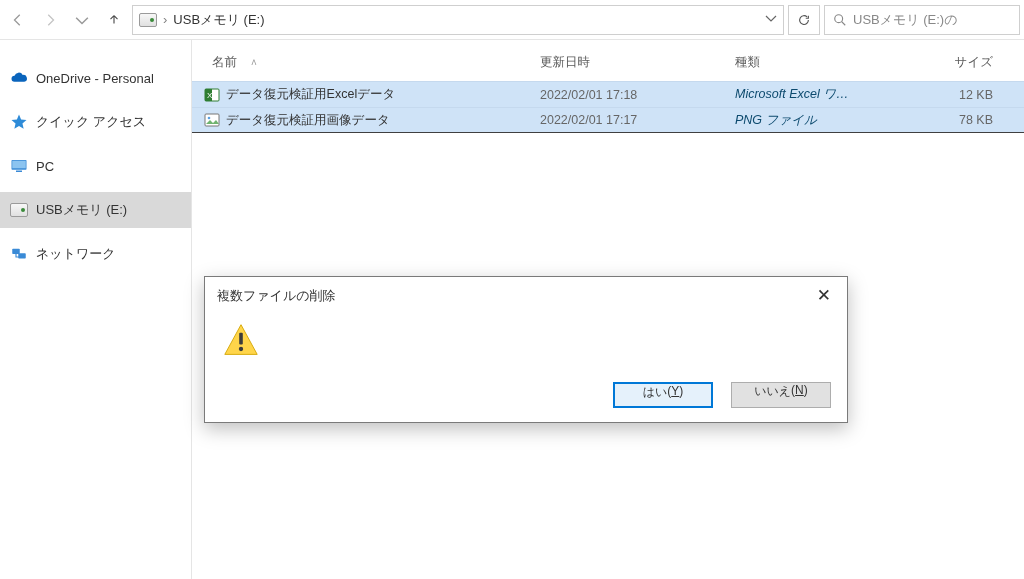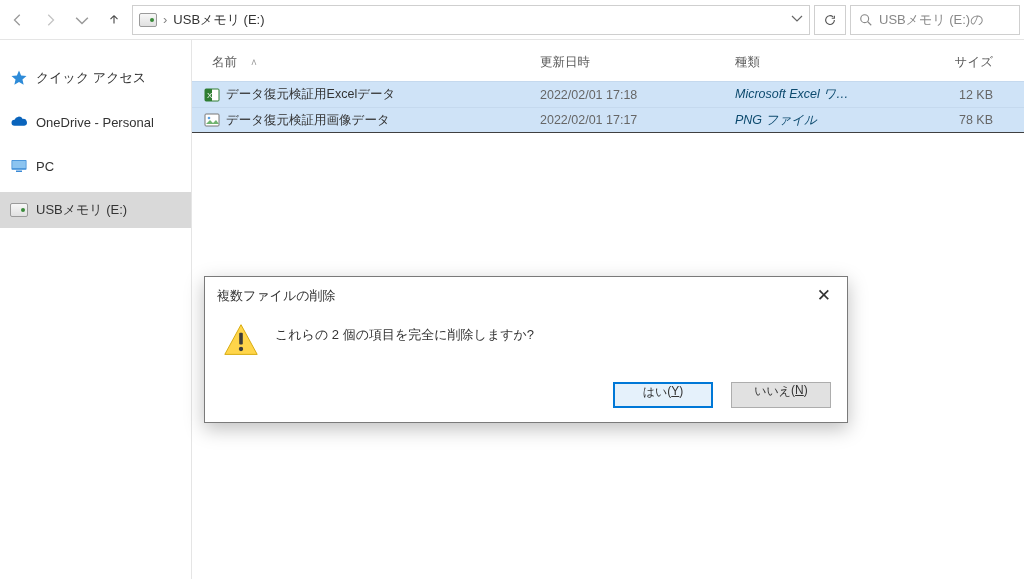--- a/index.html
+++ b/index.html
@@ -56,21 +56,21 @@
     .crumb-sep { color: #808080; }
     .addr-actions { margin-left: auto; display: flex; gap: 8px; color: #606060; }
     .addr-actions span { cursor: default; }
     .refresh-btn {
       width: 32px; height: 30px;
       border: 1px solid #cfcfcf;
       display: flex; align-items: center; justify-content: center;
       color: #666; cursor: default;
     }
     .search-box {
-      width: 170px; height: 30px;
+      width: 196px; height: 30px;
       border: 1px solid #cfcfcf;
       display: flex; align-items: center;
       padding: 0 8px; gap: 6px;
       color: #888;
     }
 
     
     .body { display: flex; height: calc(100% - 40px); }
 
     
@@ -225,41 +225,49 @@
       </svg>
     <span>USBメモリ (E:)の</span>
   </div>
 </div>
 
 <div class="body">
 
   <div class="sidebar">
     <div class="side-item">
       <svg class="side-icon" viewBox="0 0 24 24">
+          <path d="M6 17 A4 4 0 0 1 6 9 A6 6 0 0 1 17 8 A4 4 0 0 1 19 17 Z" fill="#0a64bc"></path>
+        </svg>
+      <span>OneDrive - Personal</span>
+    </div>
+    <div class="side-item">
+      <svg class="side-icon" viewBox="0 0 24 24">
           <path d="M12 2 L14.8 8.6 L22 9.3 L16.6 14 L18.2 21 L12 17.3 L5.8 21 L7.4 14 L2 9.3 L9.2 8.6 Z" fill="#2e8bd8"></path>
         </svg>
       <span>クイック アクセス</span>
-    </div>
-    <div class="side-item">
-      <svg class="side-icon" viewBox="0 0 24 24">
-          <path d="M6 17 A4 4 0 0 1 6 9 A6 6 0 0 1 17 8 A4 4 0 0 1 19 17 Z" fill="#0a64bc"></path>
-        </svg>
-      <span>OneDrive - Personal</span>
     </div>
     <div class="side-item">
       <svg class="side-icon" viewBox="0 0 24 24">
           <rect x="2" y="4" width="20" height="13" rx="1" fill="#3a8ad6"></rect>
           <rect x="3" y="5" width="18" height="10" fill="#8cc4f0"></rect>
           <rect x="8" y="18" width="8" height="2" fill="#3a8ad6"></rect>
         </svg>
       <span>PC</span>
     </div>
     <div class="side-item active">
       <span class="drive-icon"></span>
       <span>USBメモリ (E:)</span>
+    </div>
+    <div class="side-item">
+      <svg class="side-icon" viewBox="0 0 24 24">
+          <rect x="3" y="5" width="10" height="7" rx="1" fill="#3a8ad6"></rect>
+          <rect x="11" y="11" width="10" height="7" rx="1" fill="#3a8ad6"></rect>
+          <path d="M8 12 V16 H14" stroke="#3a8ad6" stroke-width="1.5" fill="none"></path>
+        </svg>
+      <span>ネットワーク</span>
     </div>
   </div>
 
   <div class="content">
     <div class="col-header">
       <div class="col-name">
         <span>名前</span>
         <span class="sort-caret">˄</span>
       </div>
       <div class="col-date">更新日時</div>
@@ -305,21 +313,20 @@
   <div class="dlg-title">
     <span>複数ファイルの削除</span>
     <span class="dlg-close">✕</span>
   </div>
   <div class="dlg-body">
     <svg class="warn-icon" viewBox="0 0 40 40">
       <path d="M20 3 L38 36 H2 Z" fill="#ffd54a" stroke="#d4a500" stroke-width="1"></path>
       <rect x="18" y="12" width="4" height="13" rx="1" fill="#3b3b3b"></rect>
       <circle cx="20" cy="30" r="2.4" fill="#3b3b3b"></circle>
     </svg>
-    <div class="dlg-msg">これらの 2 個の項目を完全に削除しますか?</div>
   </div>
   <div class="dlg-actions">
     <div class="dlg-btn default">
       <span>はい</span>
         <span>(</span>
         <span class="mnemonic">Y</span>
         <span>)</span>
     </div>
     <div class="dlg-btn">
       <span>いいえ</span>

